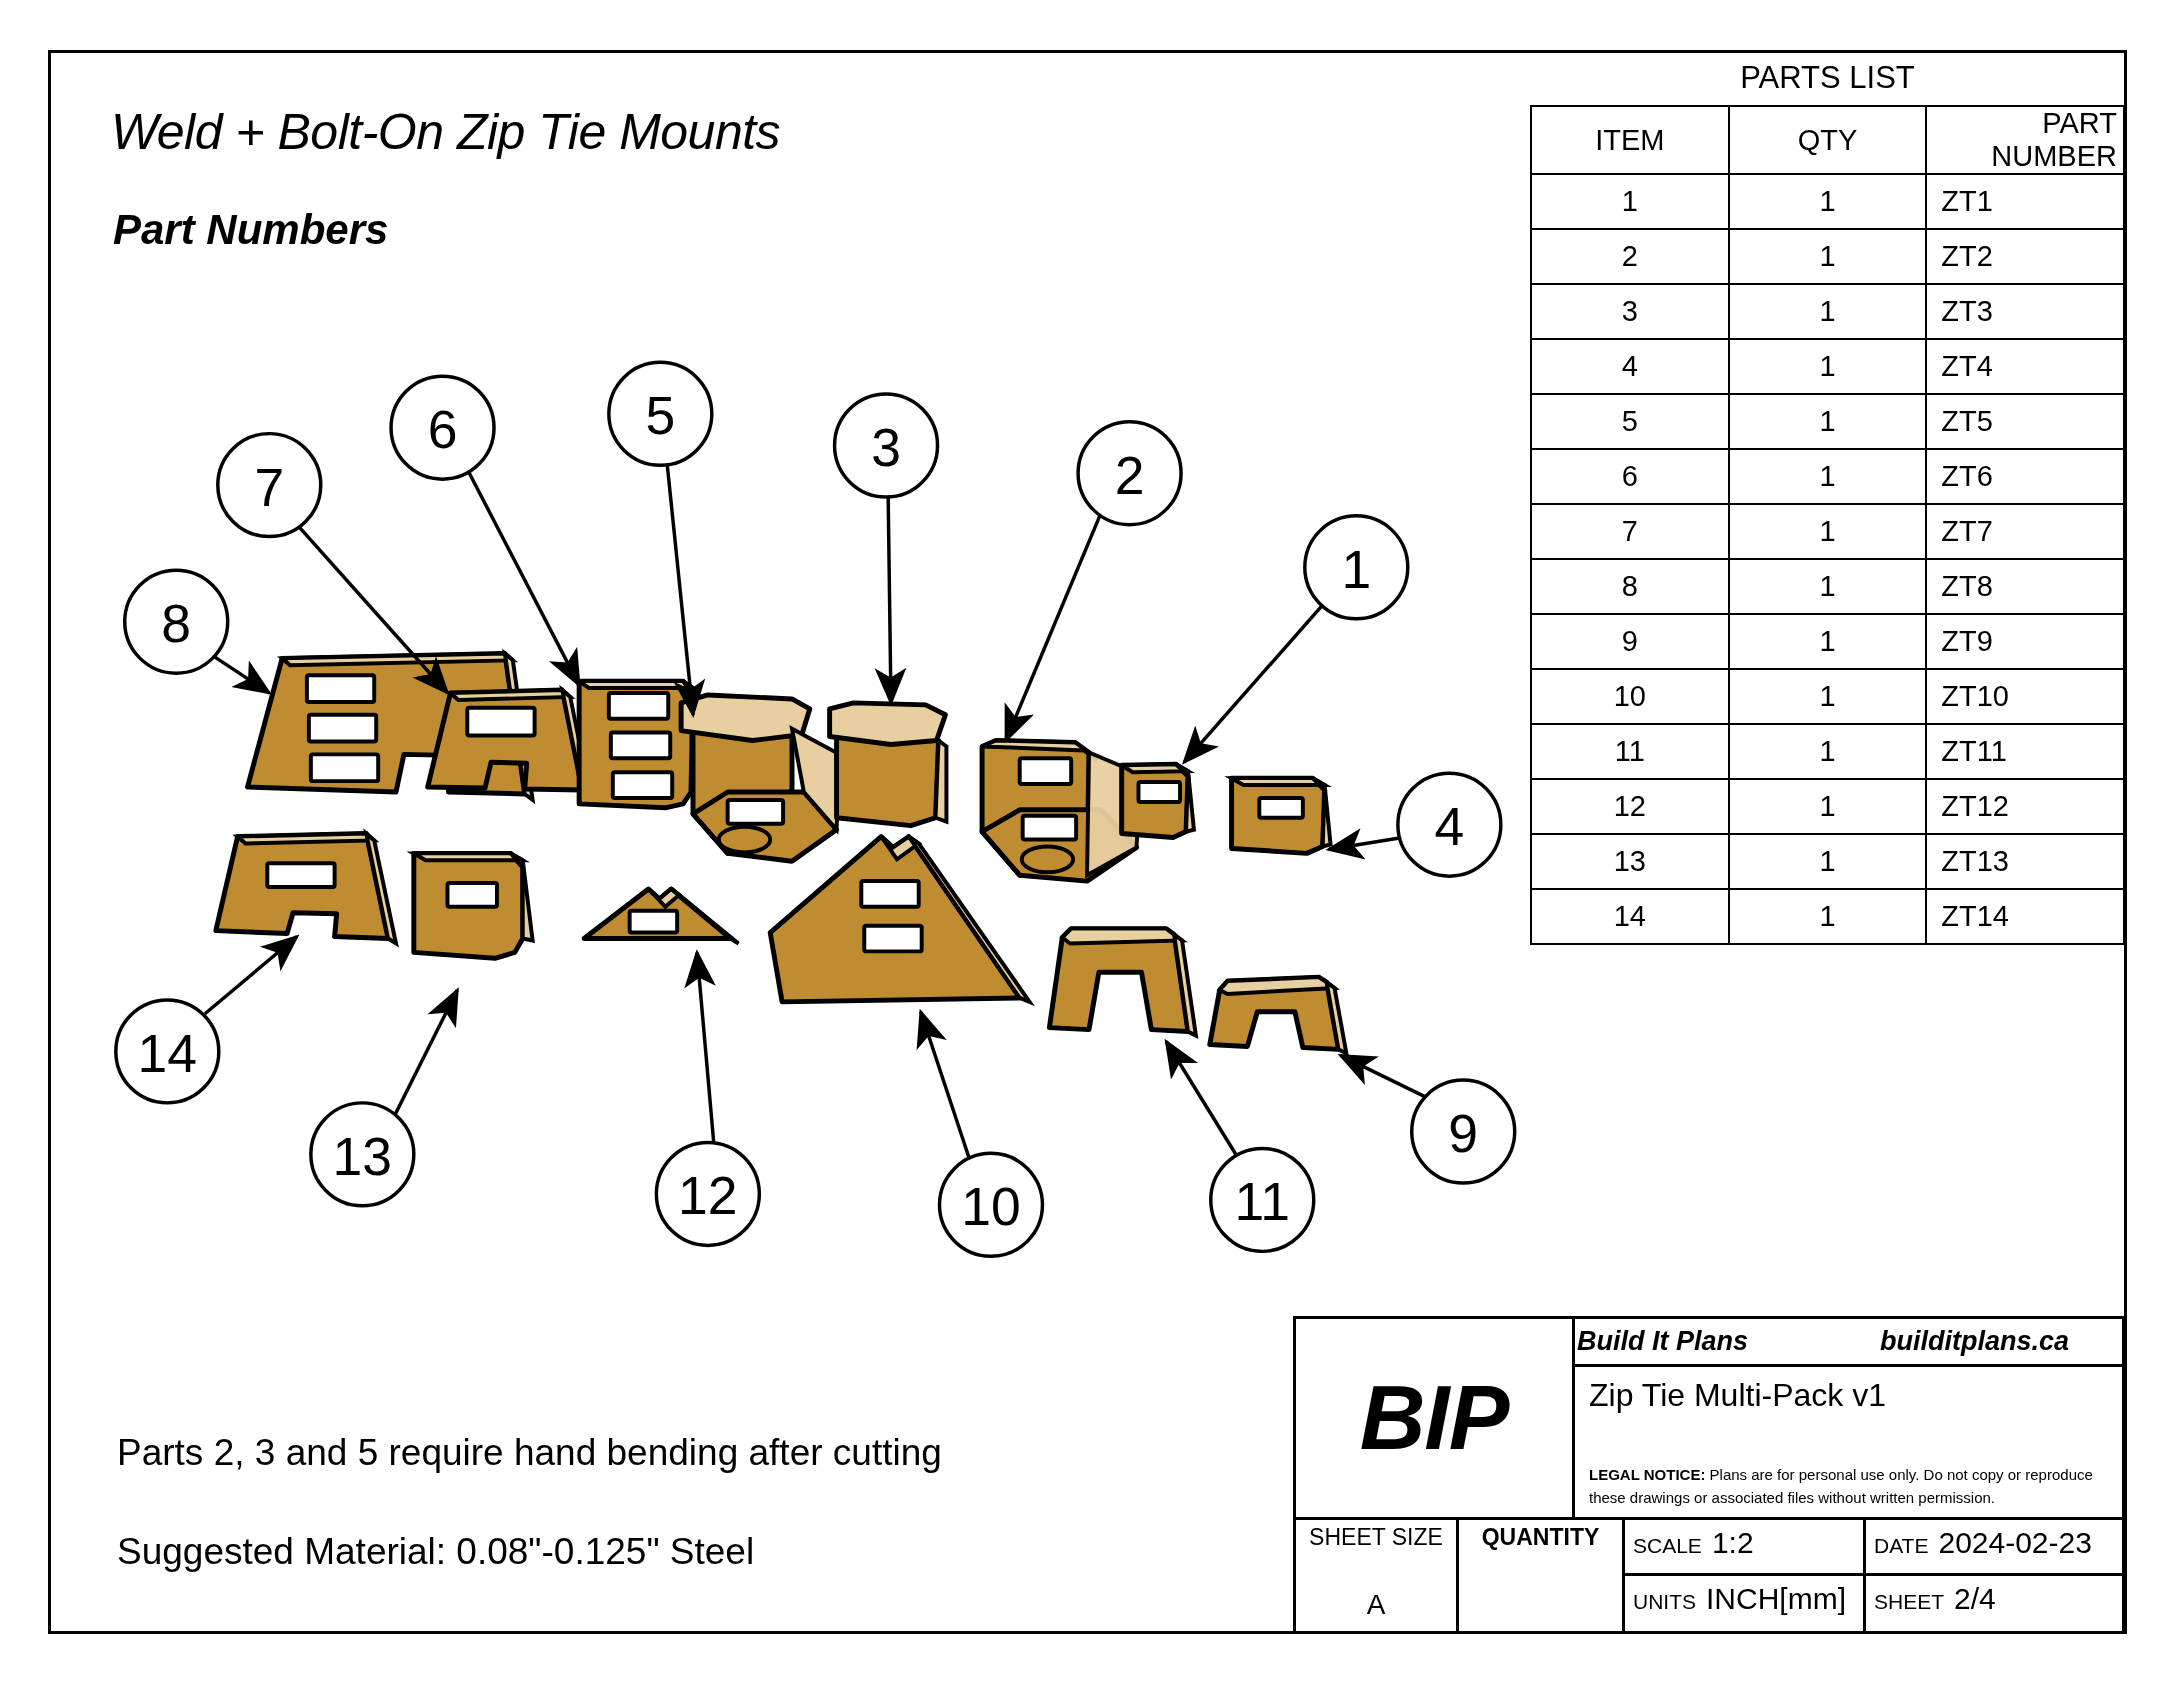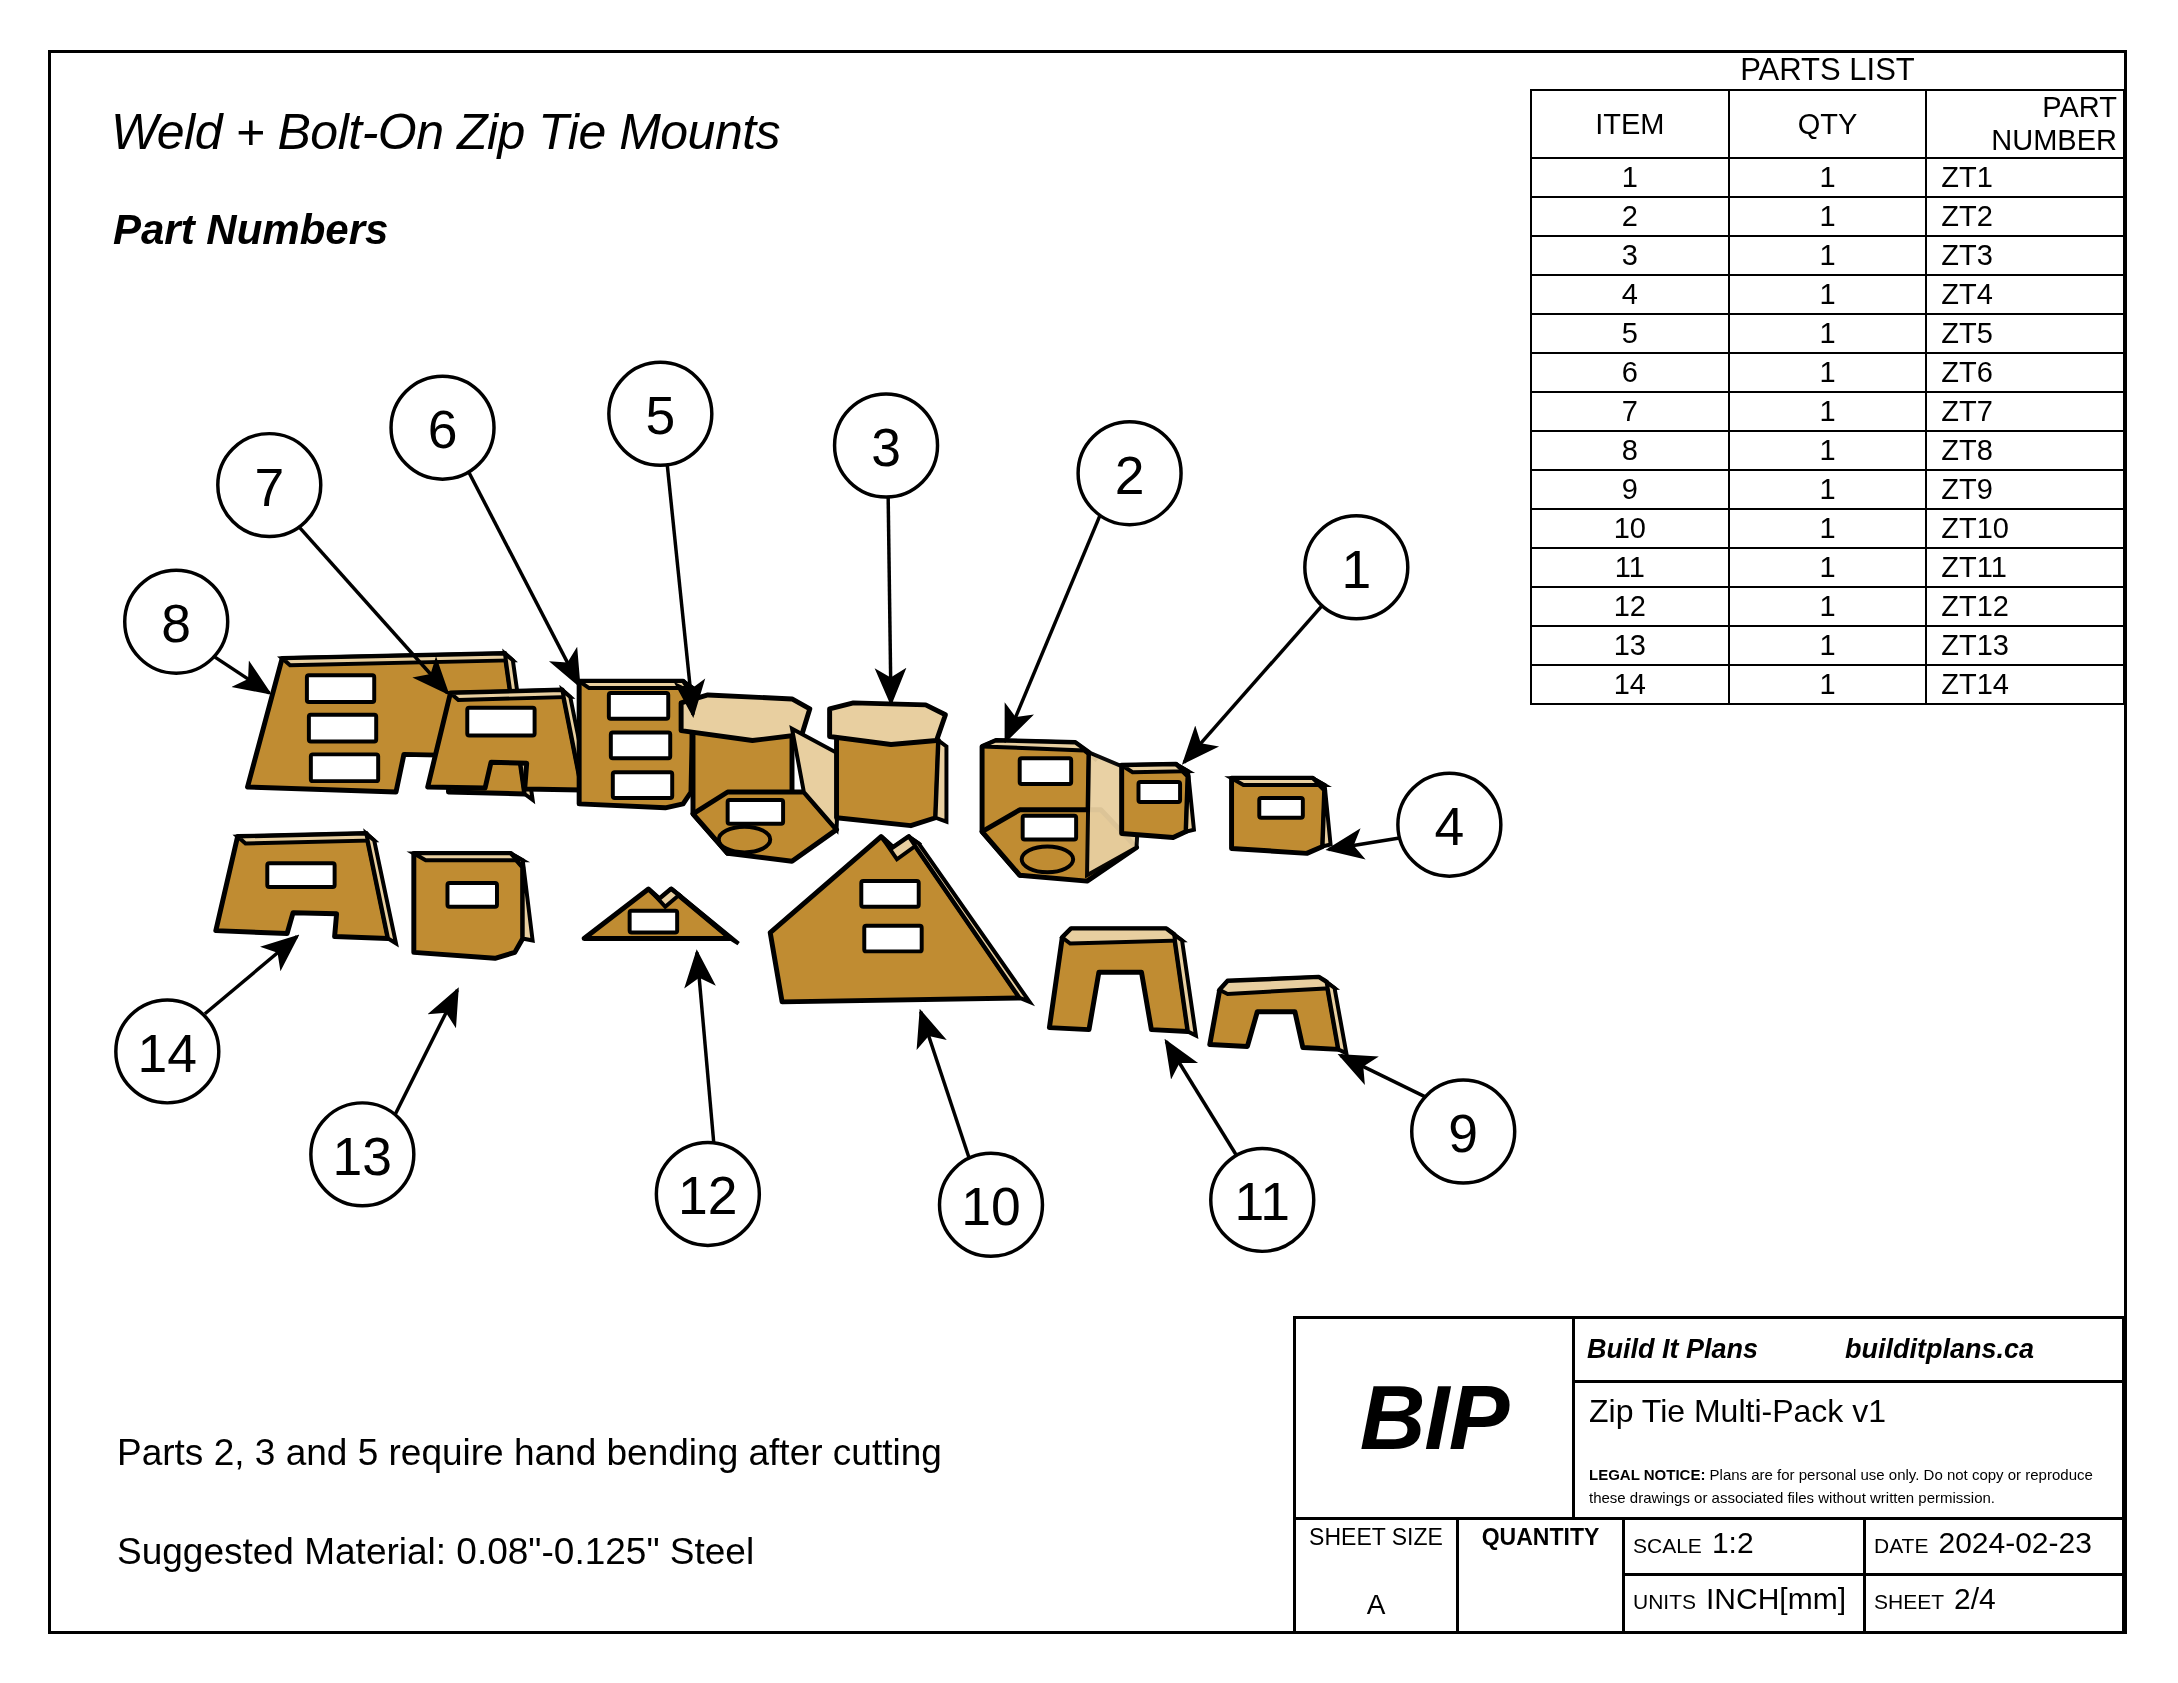--- a/index.html
+++ b/index.html
@@ -65,21 +65,21 @@
     left: 1530px;
     top: 51px;
     width: 595px;
     border-collapse: collapse;
     table-layout: fixed;
   }
   #parts-list td, #parts-list th {
     border: 2px solid #000;
     font-size: 29px;
     font-weight: normal;
-    height: 39px;
+    height: 55px;
     padding: 0 6px;
     box-sizing: border-box;
     font-stretch: condensed;
   }
   #parts-list .pl-title {
     text-align: center;
     font-size: 31px;
     border-top: none;
     border-left: none;
     border-right: none;
@@ -118,29 +118,30 @@
     font-style: italic;
     letter-spacing: -1px;
   }
   .tb-right {
     flex: 1 1 auto;
     display: flex;
     flex-direction: column;
     min-width: 0;
   }
   .tb-brand-row {
-    height: 64px;
+    height: 48px;
     border-bottom: 3px solid #000;
     display: flex;
     align-items: center;
     font-style: italic;
     font-weight: bold;
     font-size: 27px;
-    padding-left: 12px;
-    box-sizing: border-box;
+    padding-left: 2px;
+    box-sizing: border-box;
+    gap: 45px;
   }
   #brand-site { margin-left: 87px; }
   .tb-project {
     flex: 1 1 auto;
     position: relative;
     padding: 10px 14px;
     box-sizing: border-box;
   }
   #project-name { font-size: 32px; font-stretch: condensed; }
   #legal-notice {

